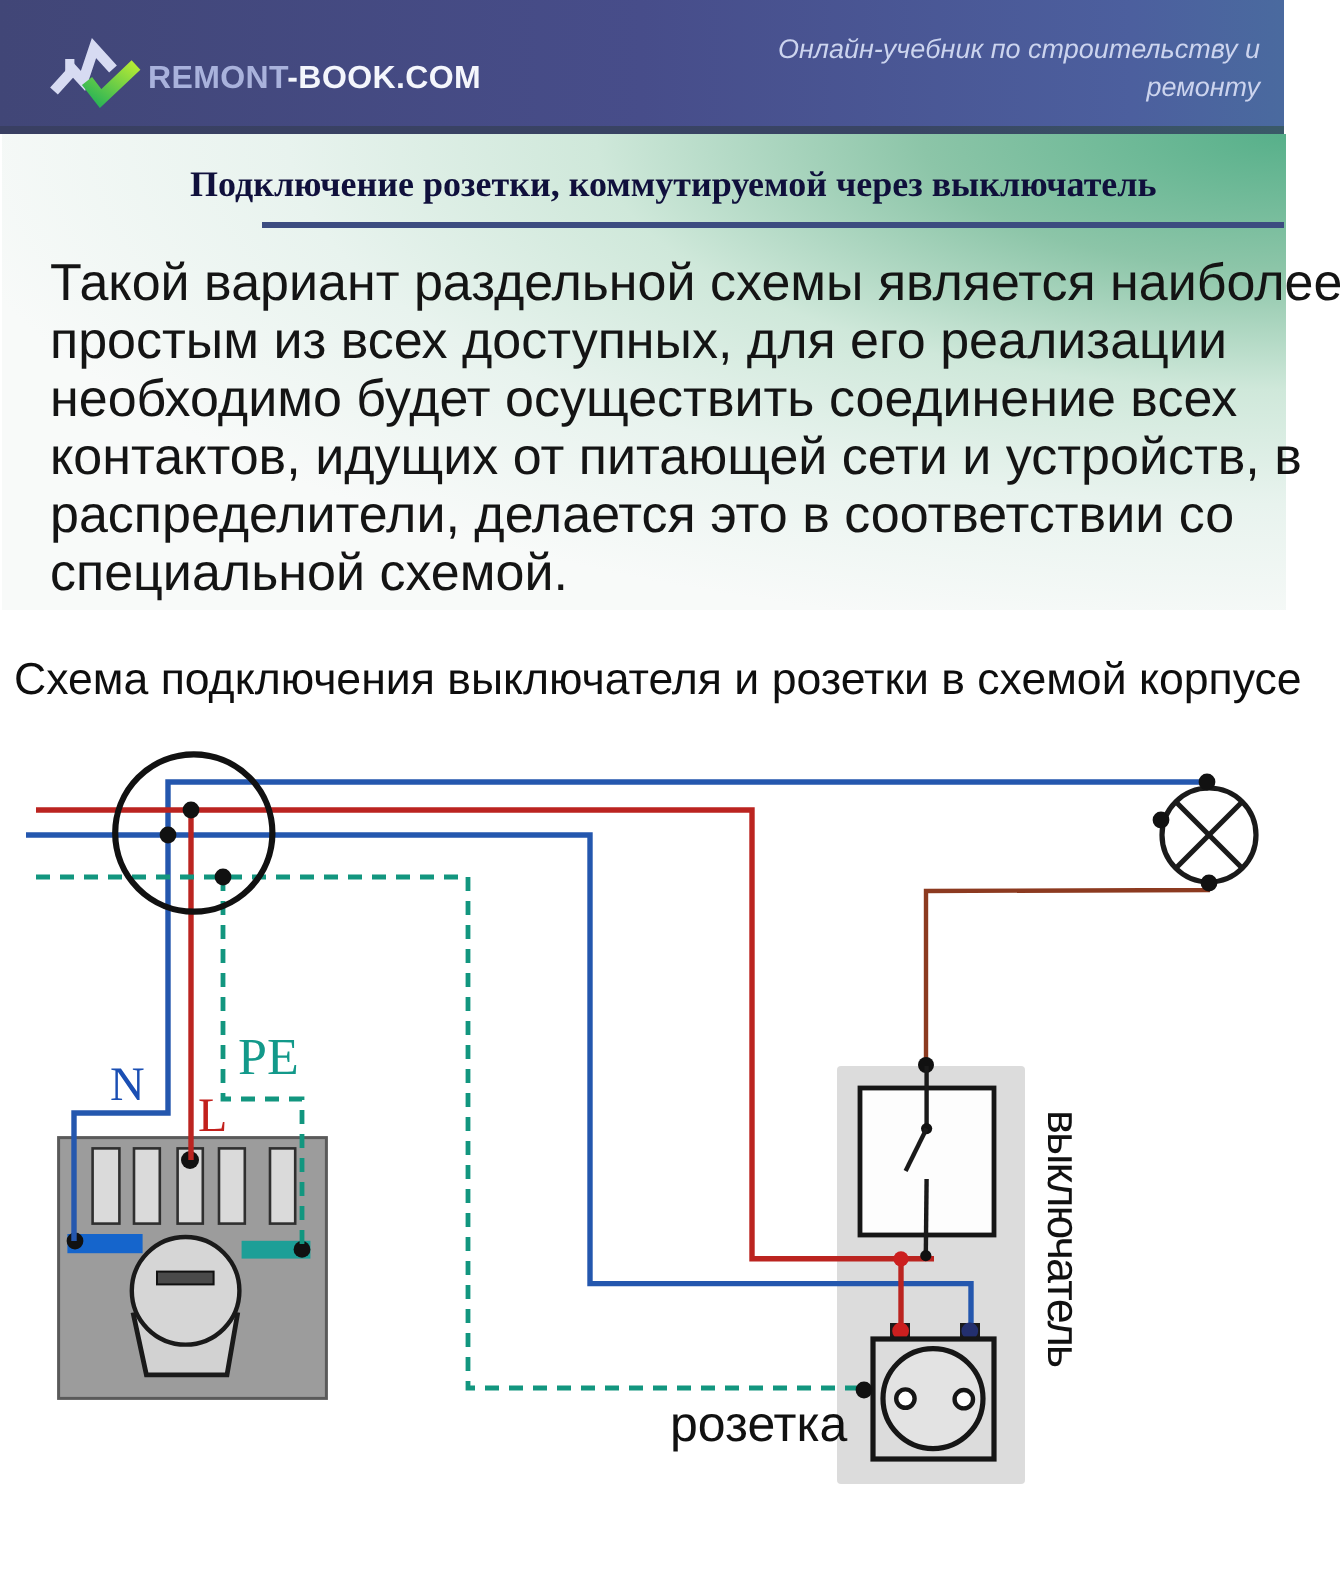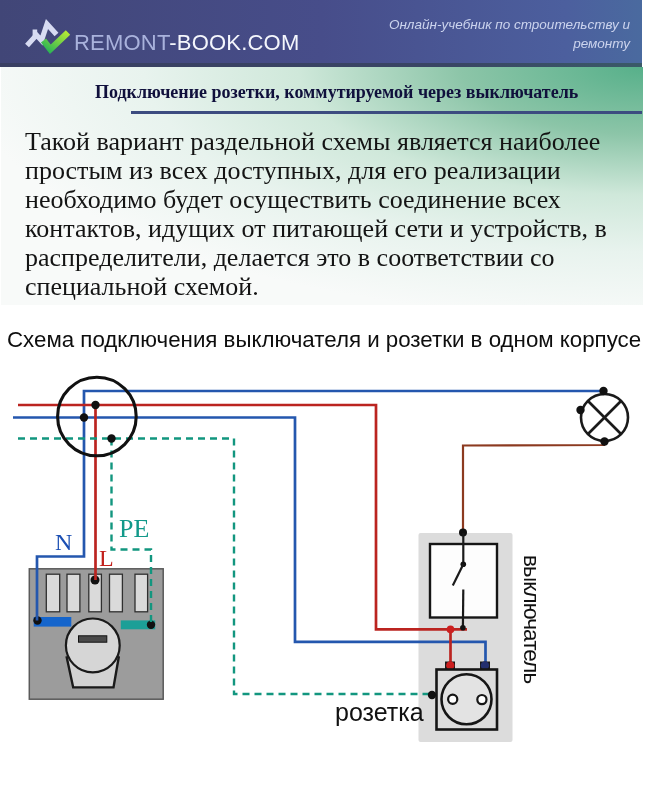--- a/index.html
+++ b/index.html
@@ -20,37 +20,37 @@
     <linearGradient id="gchk" x1="0" y1="1" x2="1" y2="0">
       <stop offset="0" stop-color="#29b356"></stop>
       <stop offset="1" stop-color="#b5ea35"></stop>
     </linearGradient>
   </defs>
   <path d="M27,45.5 L36.5,35 L41.5,40.5 L47,24 L56.5,34.5" fill="none" stroke="#d7dbf2" stroke-width="5.2"></path>
   <rect x="32.6" y="29.5" width="4.6" height="9" fill="#d7dbf2"></rect>
   <path d="M43.5,40.5 L50.3,49.3 L68,32.5" fill="none" stroke="url(#gchk)" stroke-width="6.4"></path>
 </svg>
 
-<div class="abs" style="left:74px;top:32px;font-size:22px;font-weight:normal;letter-spacing:0.2px;line-height:1;color:#a9b2dc;">REMONT<span style="color:#f4f6fc;">-BOOK.COM</span></div>
+<div class="abs" style="left:74px;top:32px;font-size:16px;font-weight:bold;letter-spacing:0.2px;line-height:1;color:#a9b2dc;">REMONT<span style="color:#f4f6fc;">-BOOK.COM</span></div>
 
 <div class="abs" style="left:330px;top:15px;width:300px;text-align:right;font-style:italic;
      font-size:13.5px;line-height:19px;color:#ccd4ee;">Онлайн-учебник по строительству и ремонту</div>
 
 <div class="abs" style="left:1px;top:67px;width:642px;height:238px;
      background:radial-gradient(ellipse farthest-corner at 100% 0%,#57b08a 0%,#8cc5a8 20%,#cfe8da 38%,#e8f3ee 55%,#f8faf9 75%);"></div>
 
 <div class="abs" style="left:95px;top:82px;width:548px;
      font-family:'Liberation Serif',serif;font-weight:bold;font-size:18px;color:#10103c;">Подключение розетки, коммутируемой через выключатель</div>
 
 <div class="abs" style="left:131px;top:111px;width:511px;height:3px;background:#3c4c80;"></div>
 
-<div class="abs" style="left:25px;top:127px;width:640px;font-family:Liberation Serif, serif;
+<div class="abs" style="left:25px;top:127px;width:640px;font-family:Liberation Sans, sans-serif;
      font-size:26px;line-height:29px;color:#141414;white-space:nowrap;">Такой вариант раздельной схемы является наиболее<br>простым из всех доступных, для его реализации<br>необходимо будет осуществить соединение всех<br>контактов, идущих от питающей сети и устройств, в<br>распределители, делается это в соответствии со<br>специальной схемой.</div>
 
-<div class="abs" style="left:7px;top:327.5px;font-size:22.3px;line-height:24px;color:#0e0e0e;">Схема подключения выключателя и розетки в одном корпусе</div>
+<div class="abs" style="left:7px;top:327.5px;font-size:22.3px;line-height:24px;color:#0e0e0e;">Схема подключения выключателя и розетки в схемой корпусе</div>
 
 <svg class="abs" style="left:0;top:0;" width="670" height="794" viewBox="0 0 670 794">
 
   <rect x="418.5" y="533" width="94" height="209" rx="2" fill="#dcdcdc"></rect>
 
   <rect x="29.3" y="568.8" width="133.9" height="130.4" fill="#9c9c9c" stroke="#5a5a5a" stroke-width="1.5"></rect>
 
   <rect x="46.3" y="574.2" width="13.4" height="37.6" fill="#dadada" stroke="#2f2f2f" stroke-width="1.3"></rect>
 
   <rect x="67" y="574.2" width="12.9" height="37.6" fill="#dadada" stroke="#2f2f2f" stroke-width="1.3"></rect>

